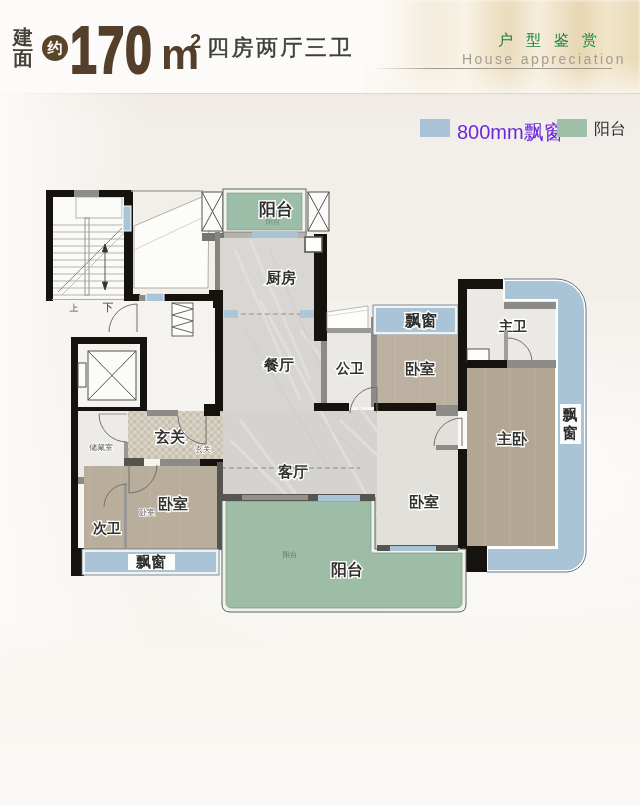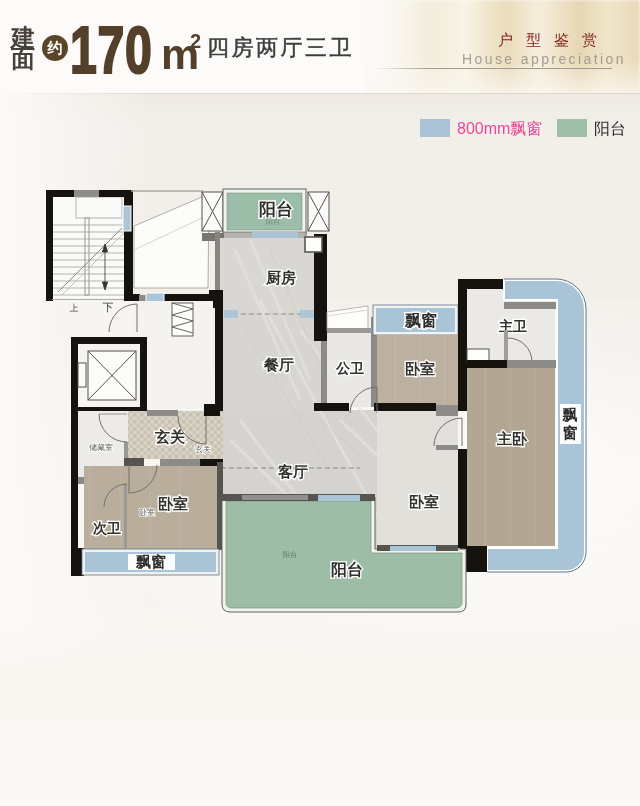--- a/index.html
+++ b/index.html
@@ -20,41 +20,41 @@
 <div class="abs" style="left:366px;top:0;width:120px;height:93px;background:linear-gradient(90deg,#fcfbf9,rgba(252,251,249,0));"></div>
 <div class="abs" style="left:366px;top:60px;width:274px;height:33px;background:linear-gradient(180deg,rgba(252,250,246,0),rgba(250,247,241,0.75));"></div>
 
 <div class="abs" style="left:0;top:93px;width:640px;height:1px;background:rgba(205,199,188,0.55);"></div>
 <div class="abs" style="left:0;top:94px;width:640px;height:30px;background:linear-gradient(180deg,rgba(238,233,224,.75),rgba(238,233,224,0));"></div>
 
 <div class="abs" style="left:0;top:93px;width:150px;height:713px;background:linear-gradient(90deg,#fbfaf8 0%,rgba(251,250,248,0.55) 45%,rgba(251,250,248,0) 100%);"></div>
 
 <div class="abs" style="left:0;top:620px;width:640px;height:186px;background:linear-gradient(180deg,rgba(250,247,242,0),#f9f6f1 30%,#fbf9f6 100%);"></div>
 
-<div class="abs" style="left:11px;top:27px;width:24px;height:46px;color:#47413a;font-size:24px;font-weight:bold;line-height:21px;text-align:center;">建面</div>
+<div class="abs" style="left:11px;top:27px;width:24px;height:46px;color:#47413a;font-size:20px;font-weight:bold;line-height:21px;text-align:center;">建面</div>
 
 <div class="abs" style="left:42px;top:35px;width:26px;height:26px;background:#5b4529;border-radius:50%;color:#fdfcf9;font-size:15px;font-weight:bold;text-align:center;line-height:26px;">约</div>
 
 <div class="abs" style="left:70px;top:11px;color:#54402a;font-size:67px;font-weight:bold;transform:scaleX(0.72);transform-origin:0 0;letter-spacing:1px;-webkit-text-stroke:2.2px #54402a;">170</div>
 
 <div class="abs" style="left:161px;top:33px;color:#54402a;font-size:43px;font-weight:bold;line-height:1;">m</div>
 
 <div class="abs" style="left:190px;top:31px;color:#54402a;font-size:20px;font-weight:bold;line-height:1;">2</div>
 
 <div class="abs" style="left:207px;top:33px;color:#3e3e3d;font-size:22px;letter-spacing:2.5px;-webkit-text-stroke:0.5px #3e3e3d;">四房两厅三卫</div>
 
-<div class="abs" style="left:498px;top:31px;width:130px;color:#7f1d1d;font-size:15px;letter-spacing:13px;white-space:nowrap;">户型鉴赏</div>
+<div class="abs" style="left:498px;top:31px;width:130px;color:#15803d;font-size:15px;letter-spacing:13px;white-space:nowrap;">户型鉴赏</div>
 
 <div class="abs" style="left:462px;top:51px;color:#a39d94;font-size:14px;letter-spacing:2.4px;white-space:nowrap;">House appreciation</div>
 
 <div class="abs" style="left:372px;top:68px;width:240px;height:1px;background:linear-gradient(90deg,rgba(160,154,146,0),#a09a92 25%,#a09a92);"></div>
 
 <div class="abs" style="left:420px;top:119px;width:30px;height:18px;background:#a9c2d6;"></div>
 
-<div class="abs" style="left:457px;top:119px;color:#ec4899;font-size:16px;">800mm飘窗</div>
+<div class="abs" style="left:457px;top:119px;color:#6d28d9;font-size:20px;">800mm飘窗</div>
 
 <div class="abs" style="left:557px;top:119px;width:30px;height:18px;background:#9fbfa9;"></div>
 
 <div class="abs" style="left:594px;top:119px;color:#2f2f2f;font-size:16px;">阳台</div>
 
 <svg class="abs" style="left:0;top:0;" width="640" height="806" viewBox="0 0 640 806">
 <defs>
 <pattern id="tile" width="7" height="7" patternUnits="userSpaceOnUse">
   <rect width="7" height="7" fill="#d9d3c6"></rect>
   <rect width="3.5" height="3.5" fill="#c7bfae"></rect>

